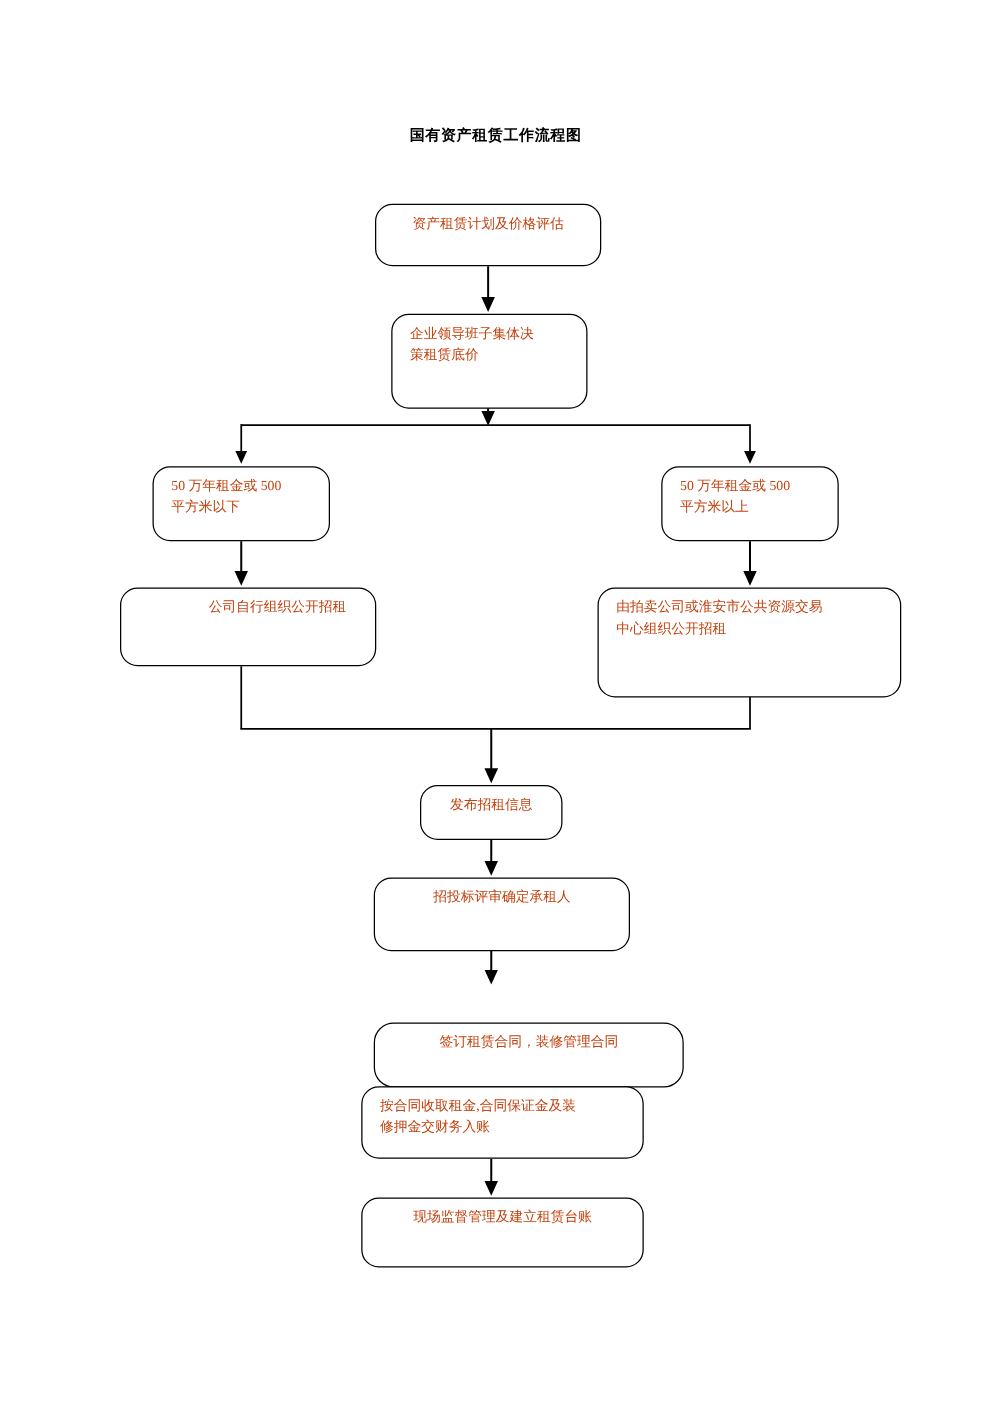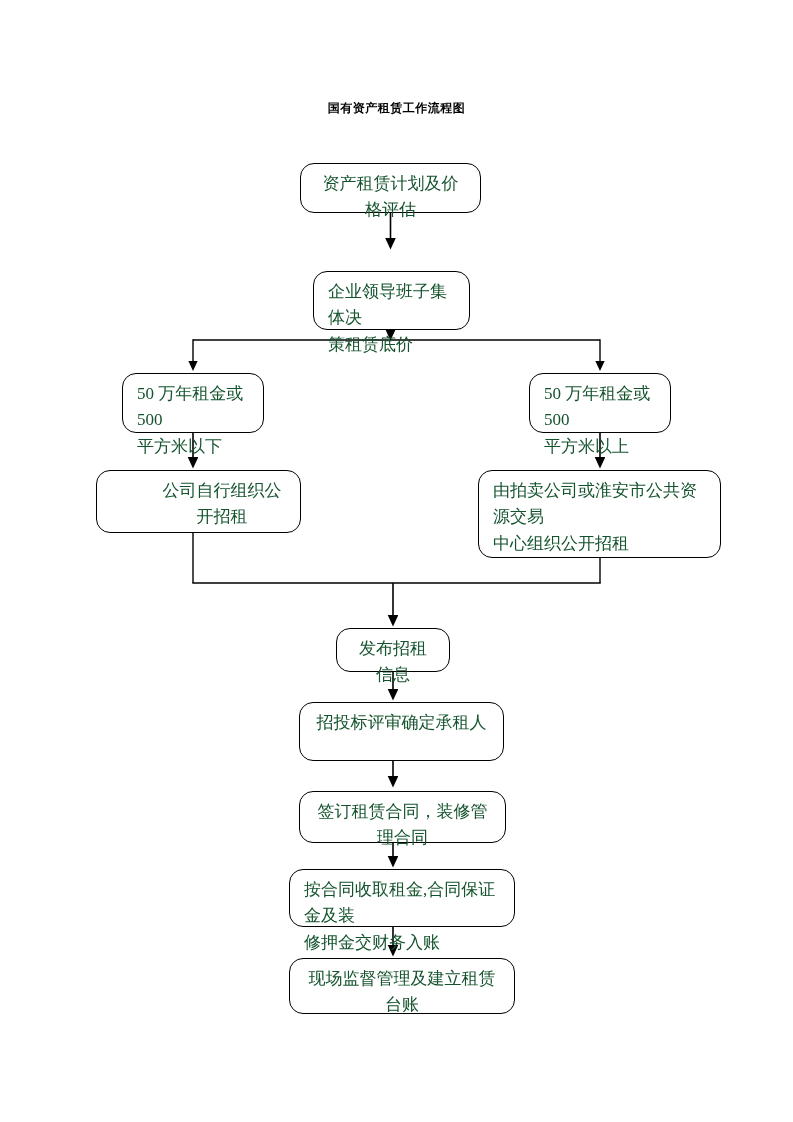--- a/index.html
+++ b/index.html
@@ -34,23 +34,23 @@
     letter-spacing: 0.5px;
     font-family: "Liberation Sans", "DejaVu Sans", sans-serif;
   }
 
   .node {
     position: absolute;
     box-sizing: border-box;
     border: 1px solid #000000;
     border-radius: 14px;
     background: #ffffff;
-    font-size: 17px;
+    font-size: 11px;
     line-height: 1.55;
-    color: #14532d;
+    color: #c2410c;
     padding-top: 7px;
   }
   .node .txt {
     display: block;
     padding: 0 14px;
     white-space: pre-line;
   }
   .node.center .txt { text-align: center; }
   .node.left   .txt { text-align: left; }
 
@@ -95,21 +95,21 @@
   <line x1="393" y1="755" x2="393" y2="784" stroke="#000000" stroke-width="1.6" marker-end="url(#arrowhead)"></line>
 
   <line x1="393" y1="841" x2="393" y2="864" stroke="#000000" stroke-width="1.6" marker-end="url(#arrowhead)"></line>
 
   <line x1="393" y1="927" x2="393" y2="953" stroke="#000000" stroke-width="1.6" marker-end="url(#arrowhead)"></line>
 </svg>
 
 <div class="node center" style="left: 300px; top: 163px; width: 181px; height: 50px;">
   <span class="txt">资产租赁计划及价格评估</span>
 </div>
-<div class="node left" style="left: 313px; top: 251px; width: 157px; height: 59px; margin-top: 20px;">
+<div class="node left" style="left: 313px; top: 251px; width: 157px; height: 76px;">
   <span class="txt">企业领导班子集体决
 策租赁底价</span>
 </div>
 <div class="node left" style="left: 122px; top: 373px; width: 142px; height: 60px;">
   <span class="txt">50 万年租金或 500
 平方米以下</span>
 </div>
 <div class="node left" style="left: 529px; top: 373px; width: 142px; height: 60px;">
   <span class="txt">50 万年租金或 500
 平方米以上</span>
@@ -120,21 +120,21 @@
 <div class="node left" style="left: 478px; top: 470px; width: 243px; height: 88px;">
   <span class="txt">由拍卖公司或淮安市公共资源交易
 中心组织公开招租</span>
 </div>
 <div class="node center" style="left: 336px; top: 628px; width: 114px; height: 44px;">
   <span class="txt">发布招租信息</span>
 </div>
 <div class="node center" style="left: 299px; top: 702px; width: 205px; height: 59px;">
   <span class="txt">招投标评审确定承租人</span>
 </div>
-<div class="node center" style="left: 299px; top: 791px; width: 207px; height: 52px;">
+<div class="node center" style="left: 299px; top: 818px; width: 248px; height: 52px; border-radius: 16px;">
   <span class="txt">签订租赁合同，装修管理合同</span>
 </div>
 <div class="node left" style="left: 289px; top: 869px; width: 226px; height: 58px;">
   <span class="txt">按合同收取租金,合同保证金及装
 修押金交财务入账</span>
 </div>
 <div class="node center" style="left: 289px; top: 958px; width: 226px; height: 56px;">
   <span class="txt">现场监督管理及建立租赁台账</span>
 </div>
 

